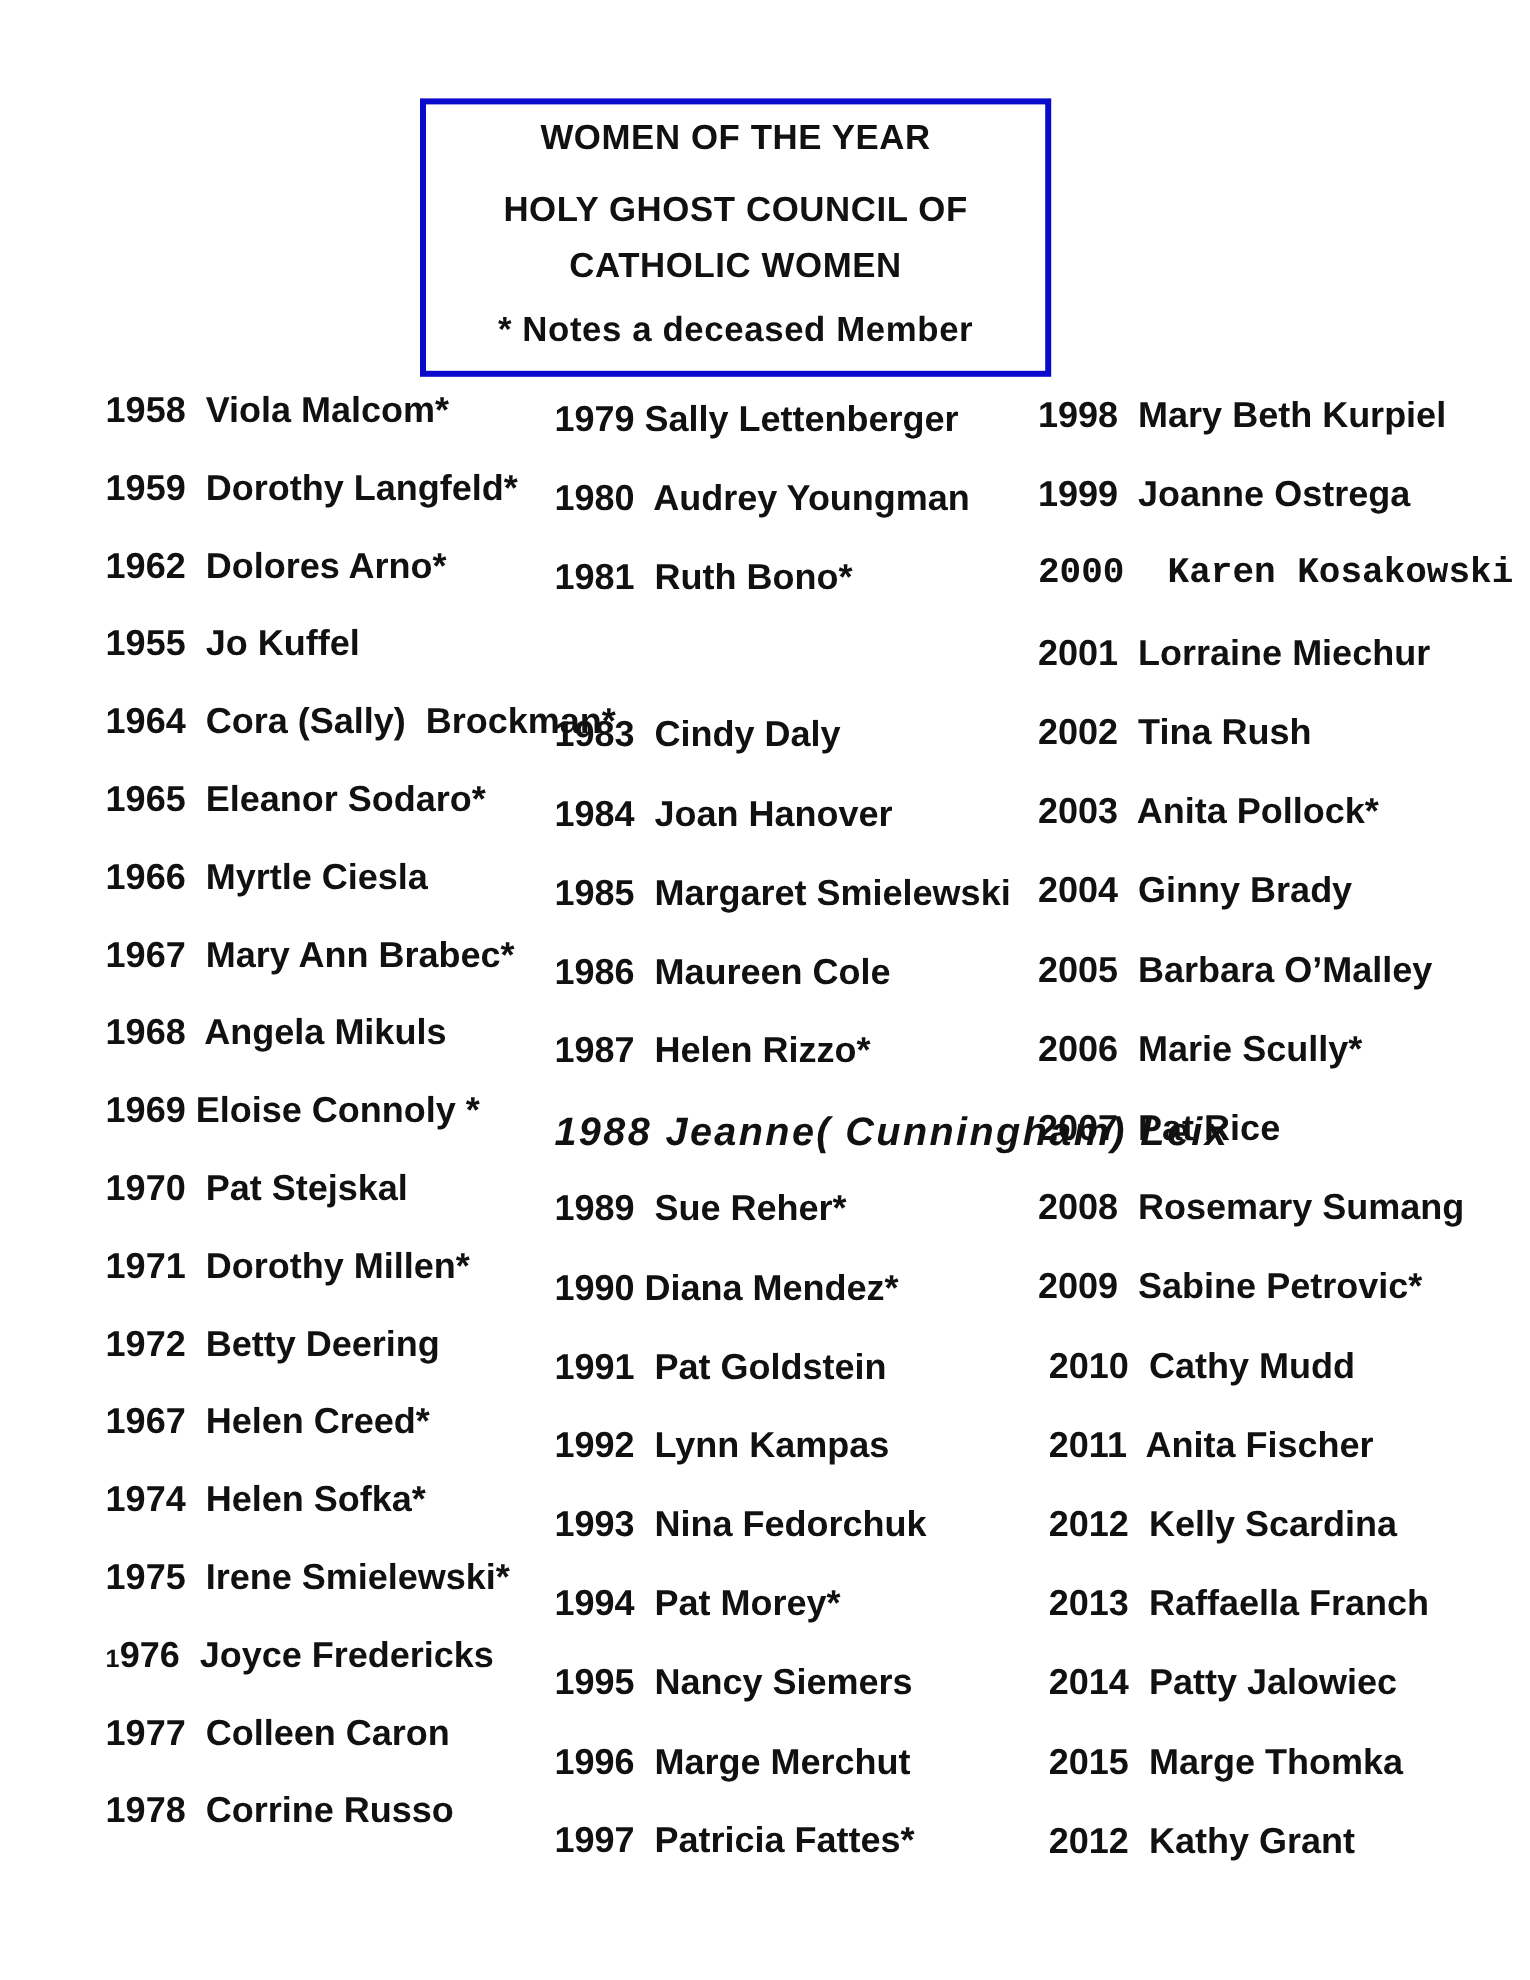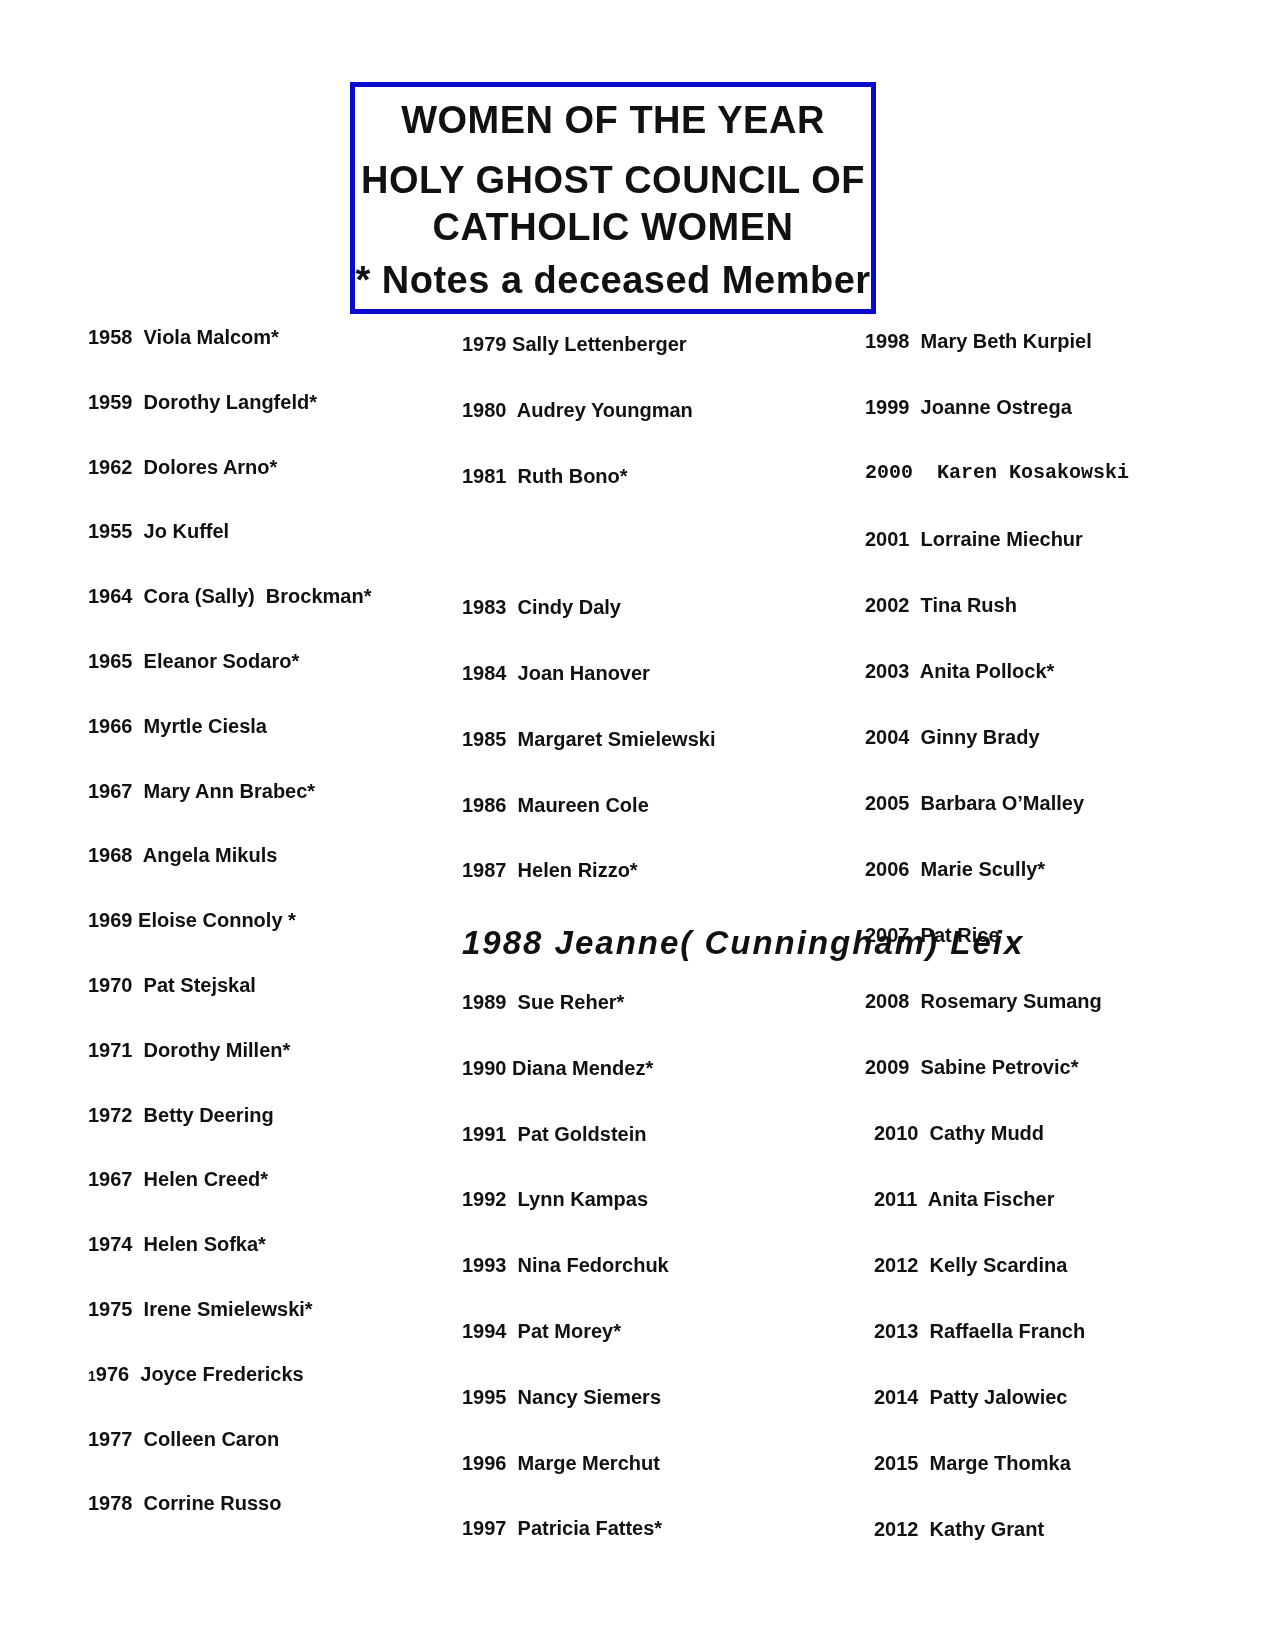--- a/index.html
+++ b/index.html
@@ -21,34 +21,34 @@
     height: 222px;
     border: 5px solid #0a0acc;
     box-sizing: content-box;
     background: #ffffff;
   }
   .tline {
     position: absolute;
     left: 0;
     width: 100%;
     text-align: center;
-    font-size: 38px;
+    font-size: 29px;
     letter-spacing: 0.5px;
     white-space: pre;
   }
   .tline1 { top: 12px; }
   .tline2 { top: 72px; }
   .tline3 { top: 119px; }
   .tline4 { top: 172px; }
   .col { position: absolute; }
   .row {
     position: absolute;
     left: 0;
     white-space: pre;
-    font-size: 20px;
+    font-size: 30px;
     line-height: 1.1;
   }
   .row.indent { left: 9px; }
   .row.wide { font-size: 33px; letter-spacing: 2px; font-style: italic; }
   .small-digit { font-size: 0.70em; }
 </style>
 </head>
 <body>
 
 <div class="page">

